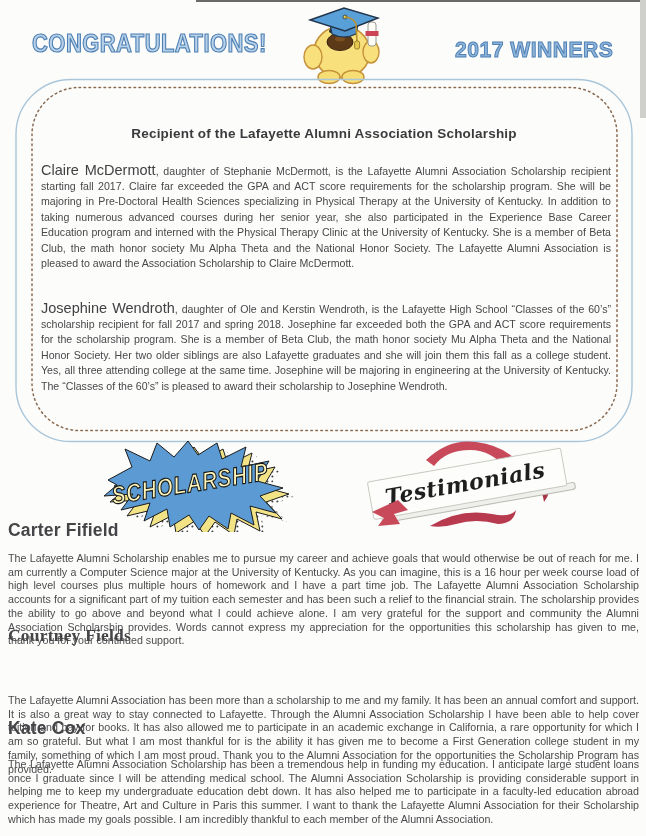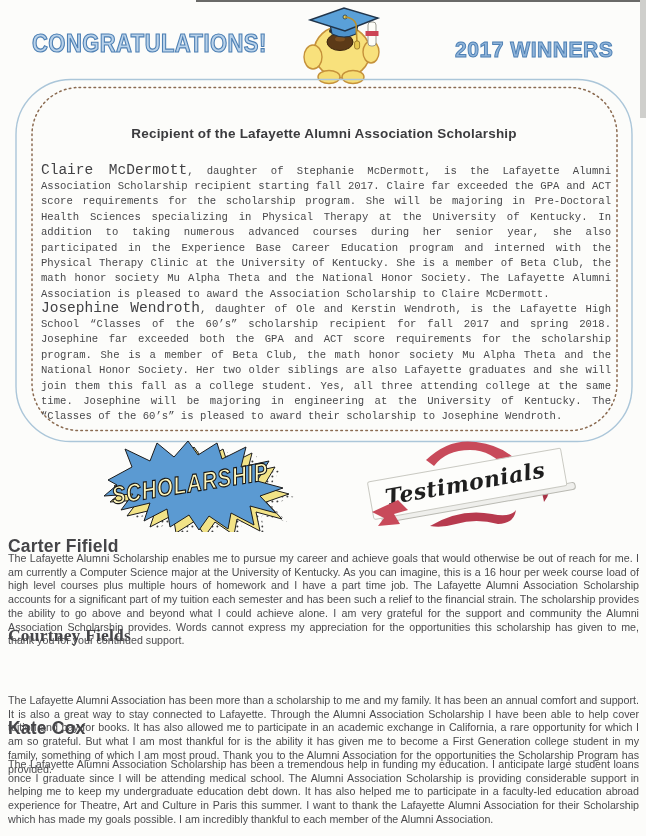--- a/index.html
+++ b/index.html
@@ -31,39 +31,39 @@
   .certificate{position:absolute;left:15px;top:78px;width:618px;height:414px;}
   .certificate .border-svg{position:absolute;left:0;top:0;}
   .cert-heading{
     position:absolute;left:30px;right:30px;text-align:center;
     font-size:13.5px;font-weight:bold;color:#3b3b3e;letter-spacing:.2px;
   }
   .cert-h1{top:48px;}
   .cert-h2{top:186px;}
   .cert-para{
     position:absolute;left:26px;right:22px;
-    font-size:10.6px;line-height:15.4px;text-align:justify;color:#48484b;font-family:Liberation Mono, monospace;
+    font-size:10.6px;line-height:15.4px;text-align:justify;color:#48484b;
   }
   .cert-p1{top:74px;}
   .cert-p2{top:212px;}
   .lead-name{font-size:14.5px;font-weight:500;color:#414144;}
 
   
   .burst{position:absolute;left:90px;top:436px;width:208px;height:96px;}
   .banner{position:absolute;left:364px;top:430px;width:222px;height:104px;}
 
   
   .t-name{
     position:absolute;left:8px;font-size:17.5px;font-weight:bold;color:#454548;letter-spacing:.2px;
   }
   .t-text{
     position:absolute;left:8px;width:631px;
     font-size:10.7px;line-height:13.7px;text-align:justify;color:#4b4b4e;margin-top:10px;
   }
-  .carter-name{top:536px;text-align:center;}  .carter-text{top:542px;}
+  .carter-name{top:520px;text-align:center;}  .carter-text{top:542px;}
   .courtney-name{top:625px;font-family:Liberation Serif, serif;} .courtney-text{top:684px;}
   .kate-name{top:718px;}     .kate-text{top:748px;}
 </style>
 </head>
 <body>
 
 <div class="scan-top-line"></div>
 <div class="scan-right-strip"></div>
 
 <div class="congrats">CONGRATULATIONS!</div>

